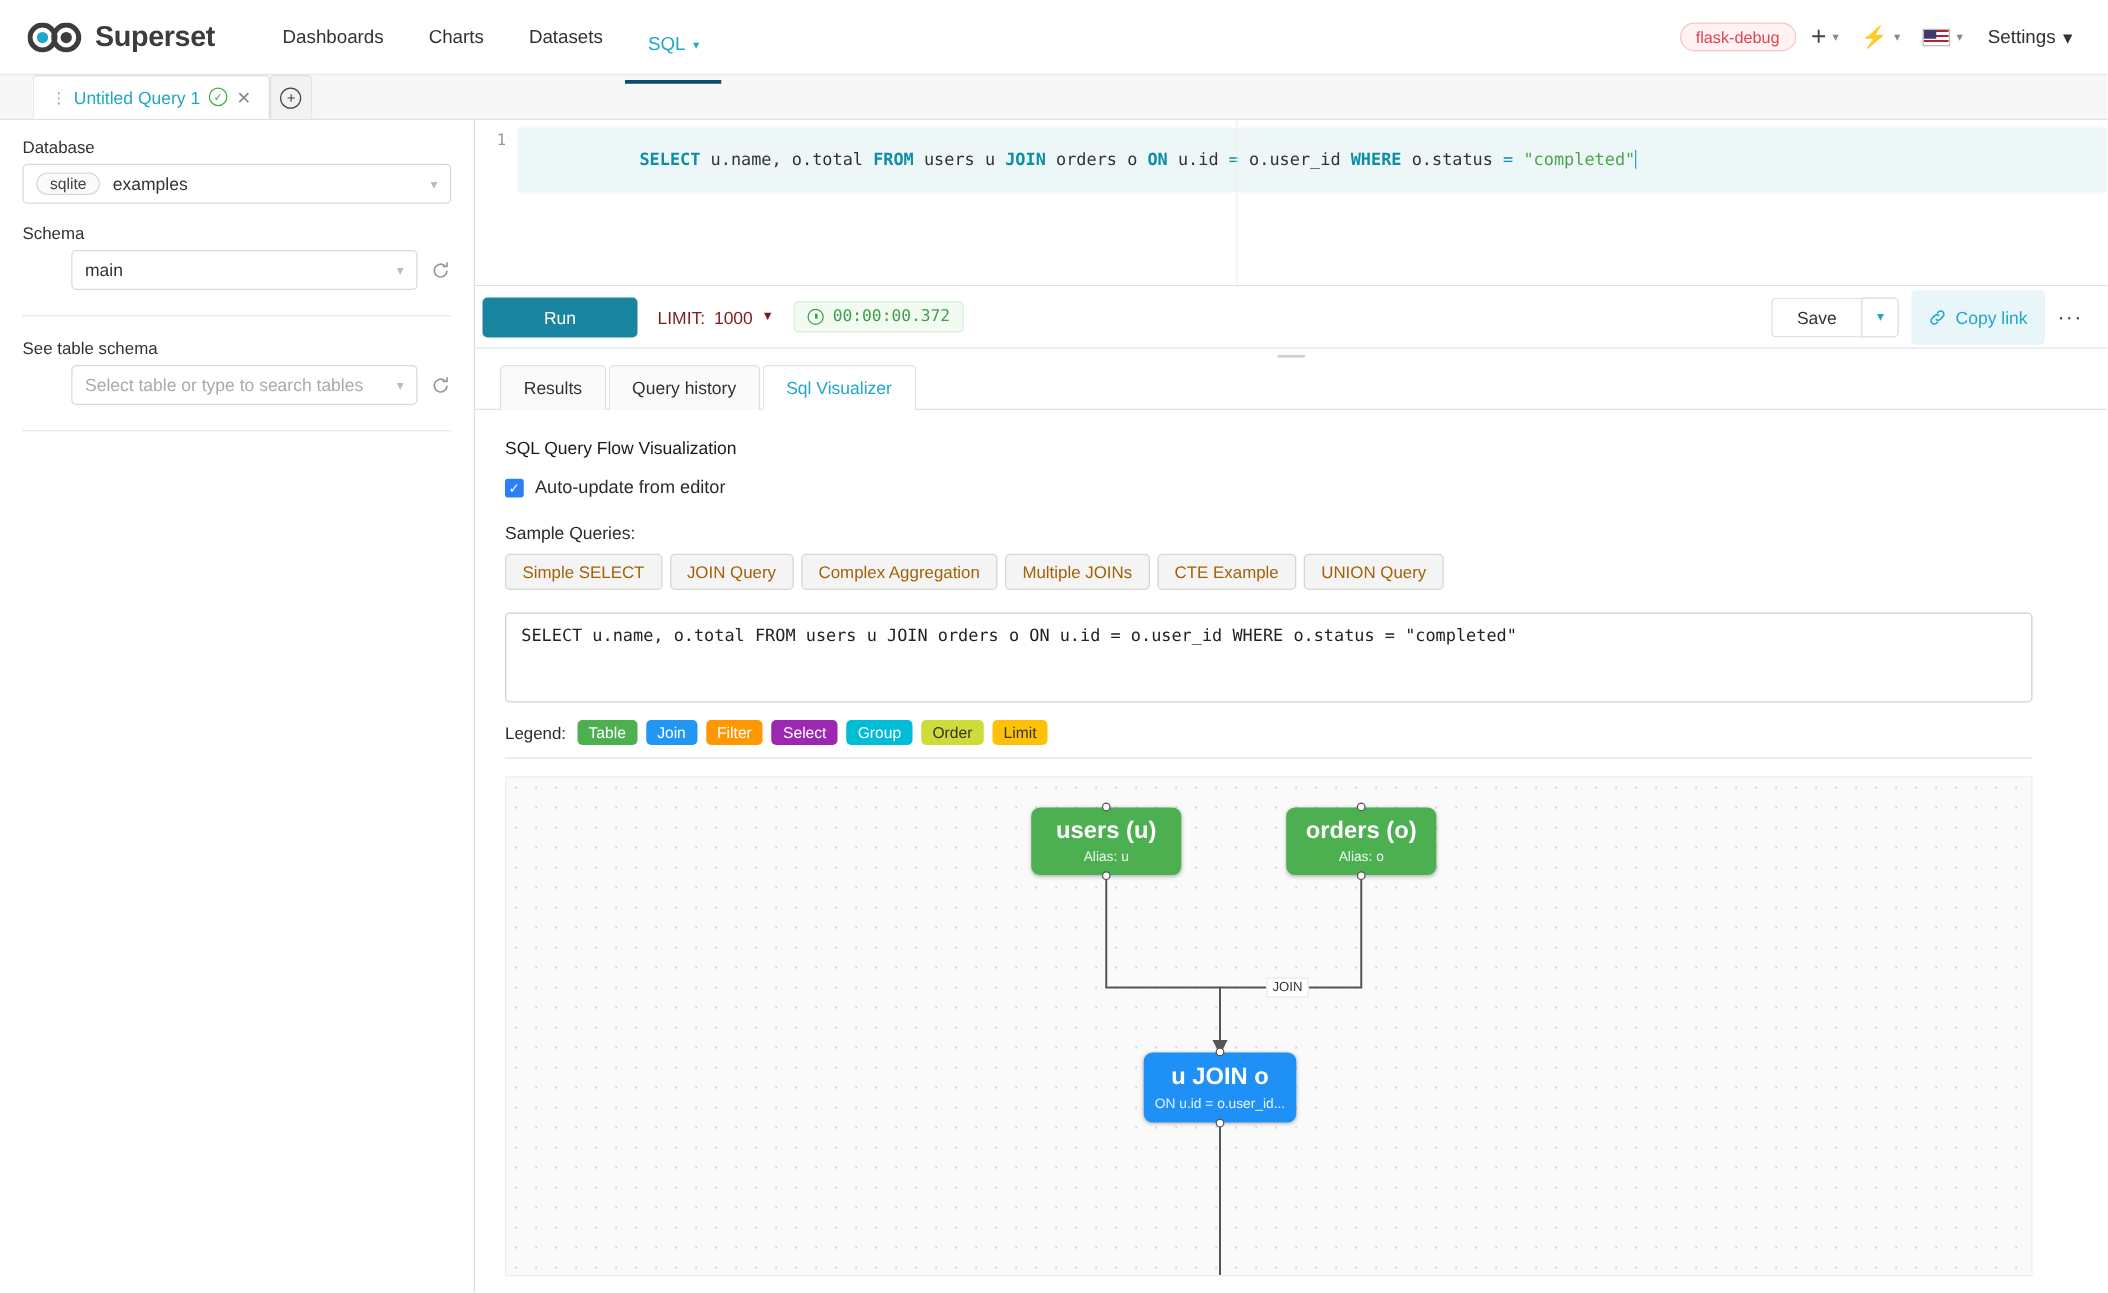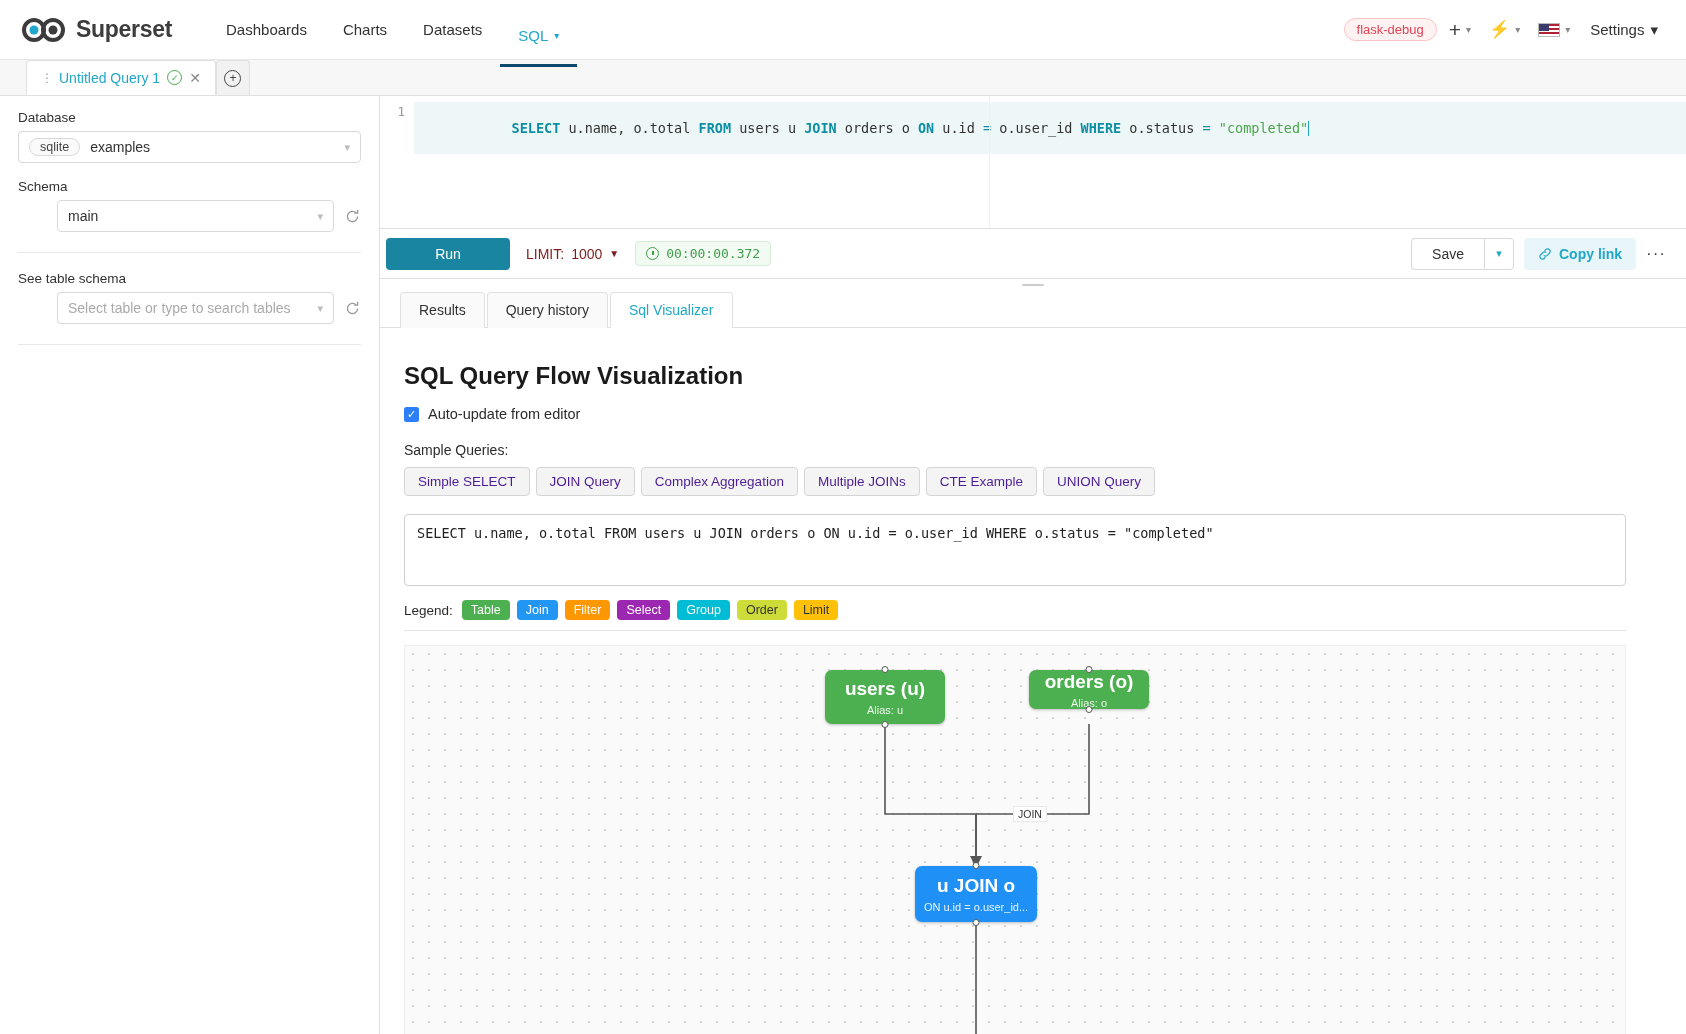--- a/index.html
+++ b/index.html
@@ -124,49 +124,49 @@
   .clock:after { content:""; position:absolute; left:5px; top:2.5px; width:1.4px; height:4.5px;
                  background:#3f9e4d; }
   .tb-right { margin-left:auto; display:flex; align-items:center; gap:10px; }
   .save-group { display:flex; }
   .save-btn { height:32px; padding:0 20px; border:1px solid #d9d9d9; border-right:none;
               border-radius:4px 0 0 4px; background:#fff; font-size:14px; color:#323232;
               cursor:pointer; font-family:inherit; }
   .save-caret { height:32px; width:30px; border:1px solid #d9d9d9; border-radius:0 4px 4px 0;
                 background:#fff; color:#20a7c9; font-size:11px; cursor:pointer;
                 display:flex; align-items:center; justify-content:center; }
-  .copy-link { height:32px; padding:0 14px; background:#e9f6f9; color:#20a7c9; border:none;
+  .copy-link { height:44px; padding:0 14px; background:#e9f6f9; color:#20a7c9; border:none;
                border-radius:4px; font-size:14px; cursor:pointer; display:flex;
-               align-items:center; gap:7px; font-family:inherit;font-weight:bold; }
+               align-items:center; gap:7px; font-family:inherit; }
   .dots { color:#444; font-size:17px; cursor:pointer; letter-spacing:1px; }
 
   .drag-handle { height:12px; display:flex; align-items:center; justify-content:center;
                  background:#fff; }
   .drag-handle .bar { width:22px; height:2px; background:#ccc; border-radius:1px; }
 
   
   .rtabs { display:flex; gap:2px; padding:0 20px; border-bottom:1px solid #e0e0e0; background:#fff; }
   .rtab {
     padding:9px 18px; font-size:14px; color:#323232; background:#fafafa;
     border:1px solid #e0e0e0; border-bottom:none; border-radius:4px 4px 0 0;
     cursor:pointer; position:relative; top:1px;
   }
   .rtab.active { color:#20a7c9; background:#fff; border-bottom:1px solid #fff; }
 
   
   .viz { flex:1; overflow:auto; padding:22px 22px 0 22px; background:#fff; }
-  .viz-title { font-size:24px; font-weight:bold; color:#1a1a1a; margin:12px 0 16px 2px; }
+  .viz-title { font-size:14px; font-weight:normal; color:#1a1a1a; margin:0 0 16px 2px; }
   .chk-row { display:flex; align-items:center; gap:9px; margin-bottom:20px; padding-left:2px; }
   .chkbox { width:15px; height:15px; background:#2d7ff9; border-radius:2.5px; color:#fff;
             font-size:11px; display:flex; align-items:center; justify-content:center; cursor:pointer; }
   .chk-label { font-size:14.5px; color:#2b2b2b; }
   .sq-label { font-size:14px; color:#2b2b2b; margin-bottom:9px; padding-left:2px; }
   .sq-row { display:flex; gap:6px; margin-bottom:18px; padding-left:2px; }
   .sq-btn { padding:6px 13px; font-size:13.5px; background:#f4f4f4; border:1px solid #d5d5d5;
-            border-radius:4px; color:#4c1d95; cursor:pointer; font-family:inherit; white-space:nowrap; }
+            border-radius:4px; color:#a16207; cursor:pointer; font-family:inherit; white-space:nowrap; }
   .sql-ta {
     width:1222px; height:72px; border:1px solid #d0d0d0; border-radius:4px; resize:none;
     padding:10px 12px; font-family:"DejaVu Sans Mono", monospace; font-size:13.5px;
     color:#222; outline:none; margin-left:2px; display:block;
   }
   .legend-row { display:flex; align-items:center; gap:7px; margin:14px 0 10px 2px; }
   .legend-label { font-size:13.5px; color:#2b2b2b; margin-right:2px; }
   .lg { padding:3px 9px; border-radius:4px; font-size:12.5px; color:#fff; }
   .hr2 { height:1px; background:#e4e4e4; width:1222px; margin-left:2px; }
 
@@ -400,21 +400,21 @@
 
         <div class="edge-label" style="left:608px; top:160px;">JOIN</div>
 
         <div class="node" style="left:420px; top:24px; width:120px; height:54px; background:#4caf50">
           <span class="port top"></span>
           <span class="t">users (u)</span>
           <span class="sub">Alias: u</span>
           <span class="port bot"></span>
         </div>
 
-        <div class="node" style="left:624px; top:24px; width:120px; height:39px; background:#4caf50">
+        <div class="node" style="left:624px; top:24px; width:120px; height:54px; background:#4caf50">
           <span class="port top"></span>
           <span class="t">orders (o)</span>
           <span class="sub">Alias: o</span>
           <span class="port bot"></span>
         </div>
 
         <div class="node" style="left:510px; top:220px; width:122px; height:56px; background:#1e90f6">
           <span class="port top"></span>
           <span class="t">u JOIN o</span>
           <span class="sub">ON u.id = o.user_id...</span>

